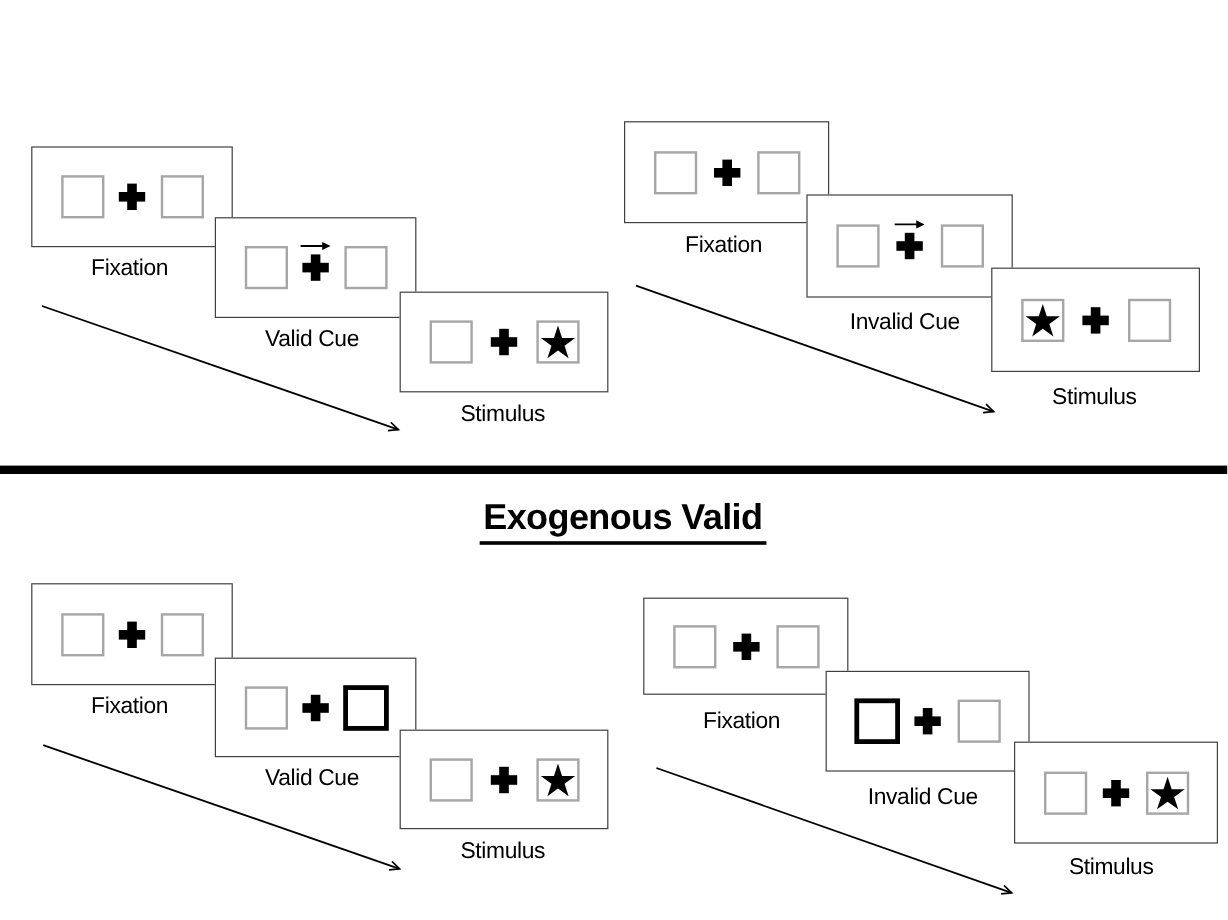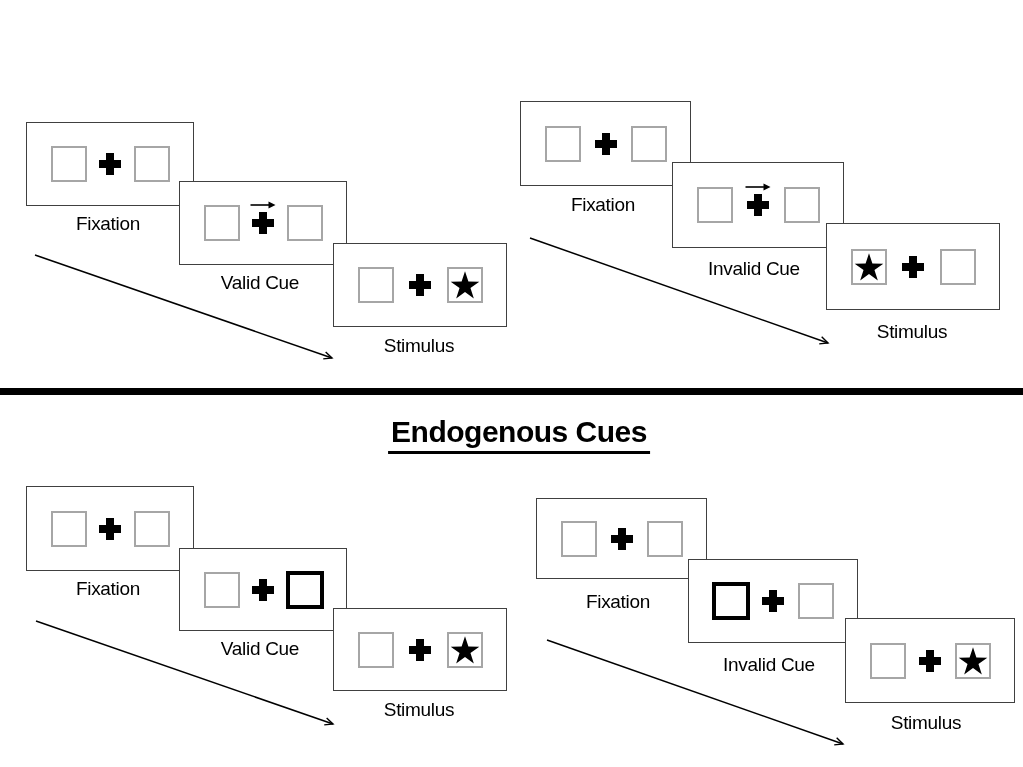--- a/index.html
+++ b/index.html
@@ -101,21 +101,21 @@
     <div class="panel" style="left: 826px; top: 223px; width: 174px; height: 87px;">
       <div class="box left">
         <svg width="33" height="30" viewBox="0 0 100 90" class="star-svg">
           <path d="M50,2 L60.6,34.4 L94.7,34.5 L67.1,54.6 L77.6,87 L50,67 L22.4,87 L32.9,54.6 L5.3,34.5 L39.4,34.4 Z" fill="#000000"></path>
         </svg>
       </div>
       <div class="plus"></div>
       <div class="box right"></div>
     </div>
     <div class="panel-label" style="left: 912px; top: 321px;">Stimulus</div>
-    <div class="section-title" style="left: 519px; top: 415px;">Endogenous Cues</div>
+    <div class="section-title" style="left: 519px; top: 415px;">Exogenous Valid</div>
     <div class="panel" style="left: 26px; top: 486px; width: 168px; height: 85px;">
       <div class="box left"></div>
       <div class="plus"></div>
       <div class="box right"></div>
     </div>
     <div class="panel-label" style="left: 108px; top: 578px;">Fixation</div>
     <div class="panel" style="left: 179px; top: 548px; width: 168px; height: 83px;">
       <div class="box left"></div>
       <div class="plus"></div>
       <div class="box right thick"></div>

